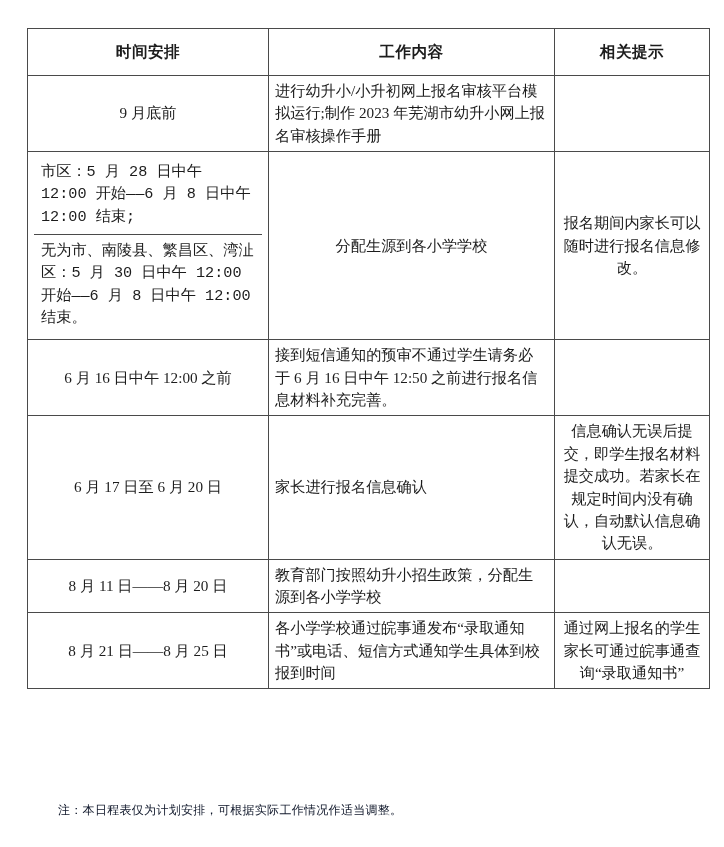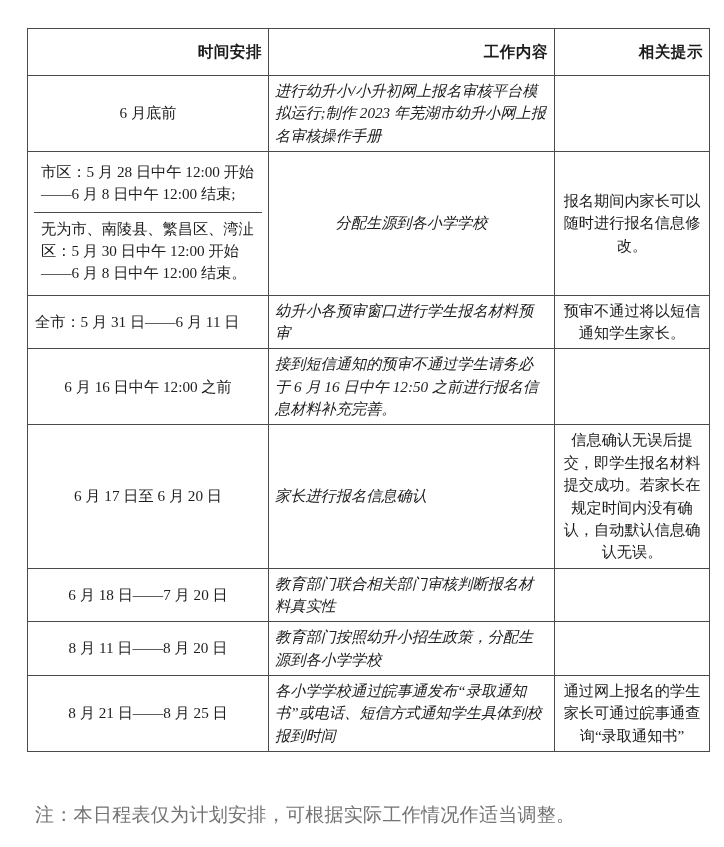--- a/index.html
+++ b/index.html
@@ -42,53 +42,54 @@
     border: 1px solid #4a4a4a;
     vertical-align: middle;
     padding: 4px 6px;
     font-size: 15.2px;
     line-height: 1.47;
     font-weight: normal;
     color: #1c1c1c;
   }
   table.schedule thead th {
     font-weight: bold;
-    text-align: right;
+    text-align: center;
     height: 34px;
     padding-top: 6px;
     padding-bottom: 6px;
     font-size: 15.6px;
     letter-spacing: 0.5px;
   }
 
   
   td.date { text-align: center; padding-left: 4px; padding-right: 4px; }
   td.date.lefty { text-align: left; padding-left: 7px; }
 
-  td.work { text-align: left; padding-left: 8px; padding-right: 6px; font-style: italic; }
+  td.work { text-align: left; padding-left: 8px; padding-right: 6px; }
   td.work.centered { text-align: center; }
   td.note { text-align: center; padding-left: 7px; padding-right: 5px; }
 
   
   td.split { padding: 0; }
   .subcell {
     padding: 5px 6px 6px 7px;
     text-align: left;
     font-size: 15.2px;
     line-height: 1.47;
+    font-family: Liberation Mono, monospace;
   }
   .subcell.top { border-bottom: 1px solid #4a4a4a; }
 
   .footnote {
     position: absolute;
-    left: 35px;
+    left: 58px;
     top: 802px;
-    font-size: 19px;
+    font-size: 12px;
     line-height: 1.4;
-    color: #737373;
+    color: #0f172a;
     letter-spacing: 0.3px;
   }
 </style>
 </head>
 <body>
 
 <div id="page">
 
   <div class="table-wrap">
     <table class="schedule">
@@ -100,58 +101,48 @@
       <thead>
         <tr>
           <th>时间安排</th>
           <th>工作内容</th>
           <th>相关提示</th>
         </tr>
       </thead>
       <tbody>
 
         <tr>
-          <td class="date">6 月底前</td>
+          <td class="date">9 月底前</td>
           <td class="work">进行幼升小/小升初网上报名审核平台模拟运行;制作 2023 年芜湖市幼升小网上报名审核操作手册</td>
           <td class="note"></td>
         </tr>
 
 
         <tr>
           <td class="split">
             <div class="subcell top">市区：5 月 28 日中午 12:00 开始——6 月 8 日中午 12:00 结束;</div>
             <div class="subcell">无为市、南陵县、繁昌区、湾沚区：5 月 30 日中午 12:00 开始——6 月 8 日中午 12:00 结束。</div>
           </td>
           <td class="work centered">分配生源到各小学学校</td>
           <td class="note">报名期间内家长可以随时进行报名信息修改。</td>
         </tr>
 
-        <tr>
-          <td class="date lefty">全市：5 月 31 日——6 月 11 日</td>
-          <td class="work">幼升小各预审窗口进行学生报名材料预审</td>
-          <td class="note">预审不通过将以短信通知学生家长。</td>
-        </tr>
 
         <tr>
           <td class="date">6 月 16 日中午 12:00 之前</td>
           <td class="work">接到短信通知的预审不通过学生请务必于 6 月 16 日中午 12:50 之前进行报名信息材料补充完善。</td>
           <td class="note"></td>
         </tr>
 
         <tr>
           <td class="date">6 月 17 日至 6 月 20 日</td>
           <td class="work">家长进行报名信息确认</td>
           <td class="note">信息确认无误后提交，即学生报名材料提交成功。若家长在规定时间内没有确认，自动默认信息确认无误。</td>
         </tr>
 
-        <tr>
-          <td class="date">6 月 18 日——7 月 20 日</td>
-          <td class="work">教育部门联合相关部门审核判断报名材料真实性</td>
-          <td class="note"></td>
-        </tr>
 
 
 
         <tr>
           <td class="date">8 月 11 日——8 月 20 日</td>
           <td class="work">教育部门按照幼升小招生政策，分配生源到各小学学校</td>
           <td class="note"></td>
         </tr>
 
         <tr>

